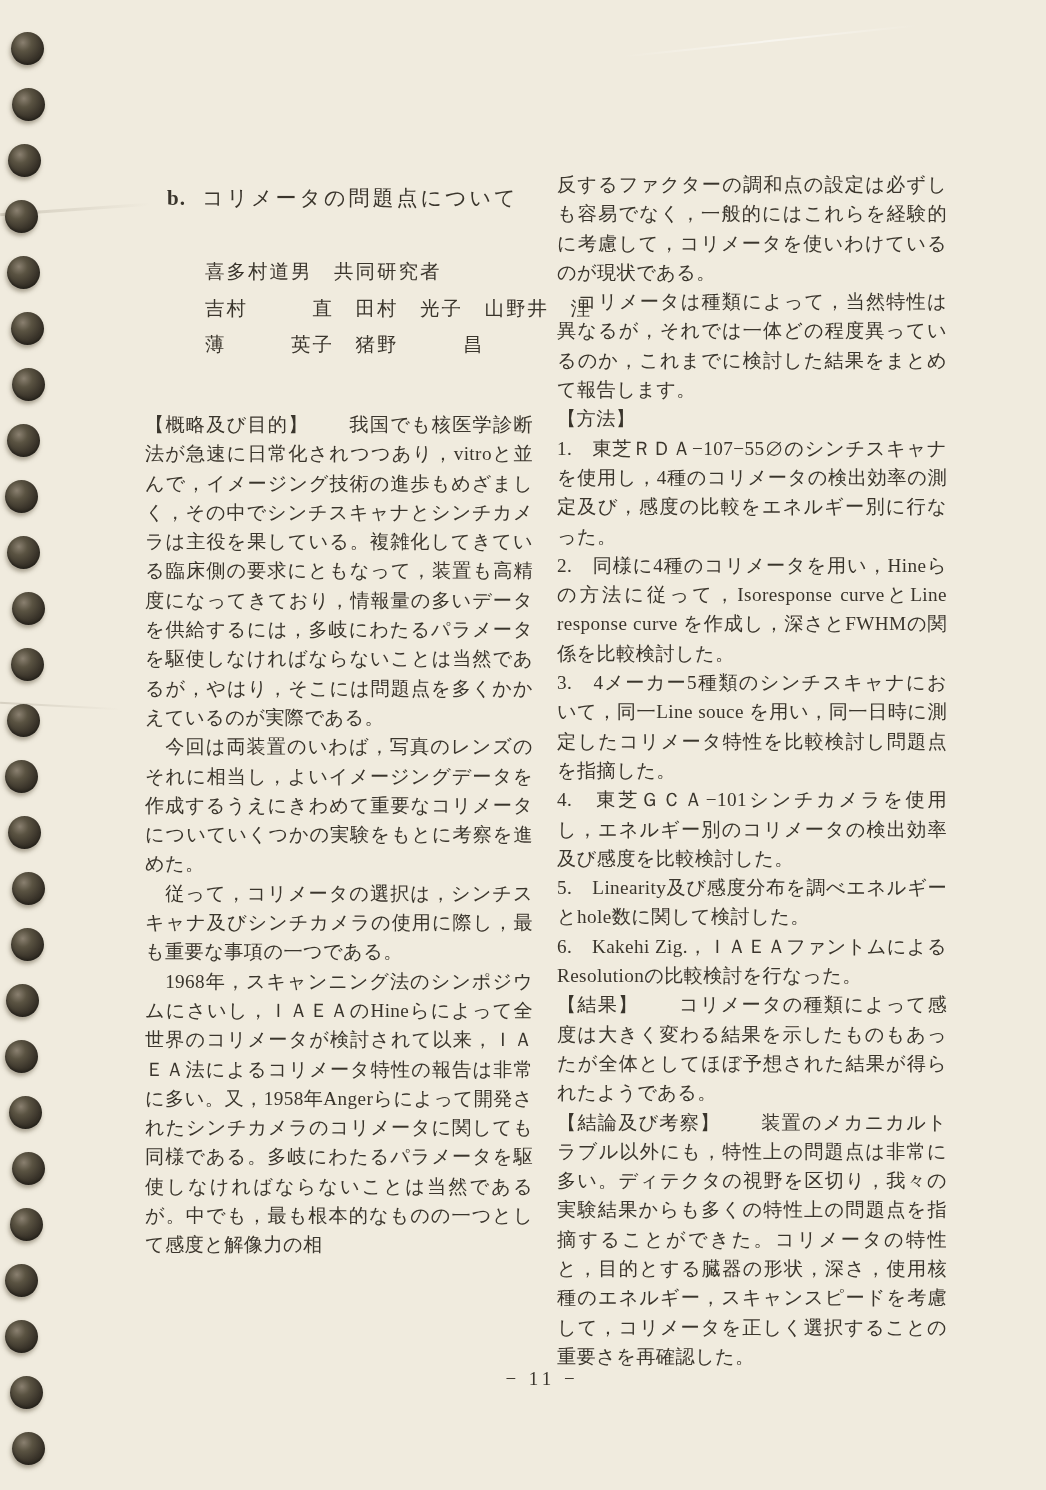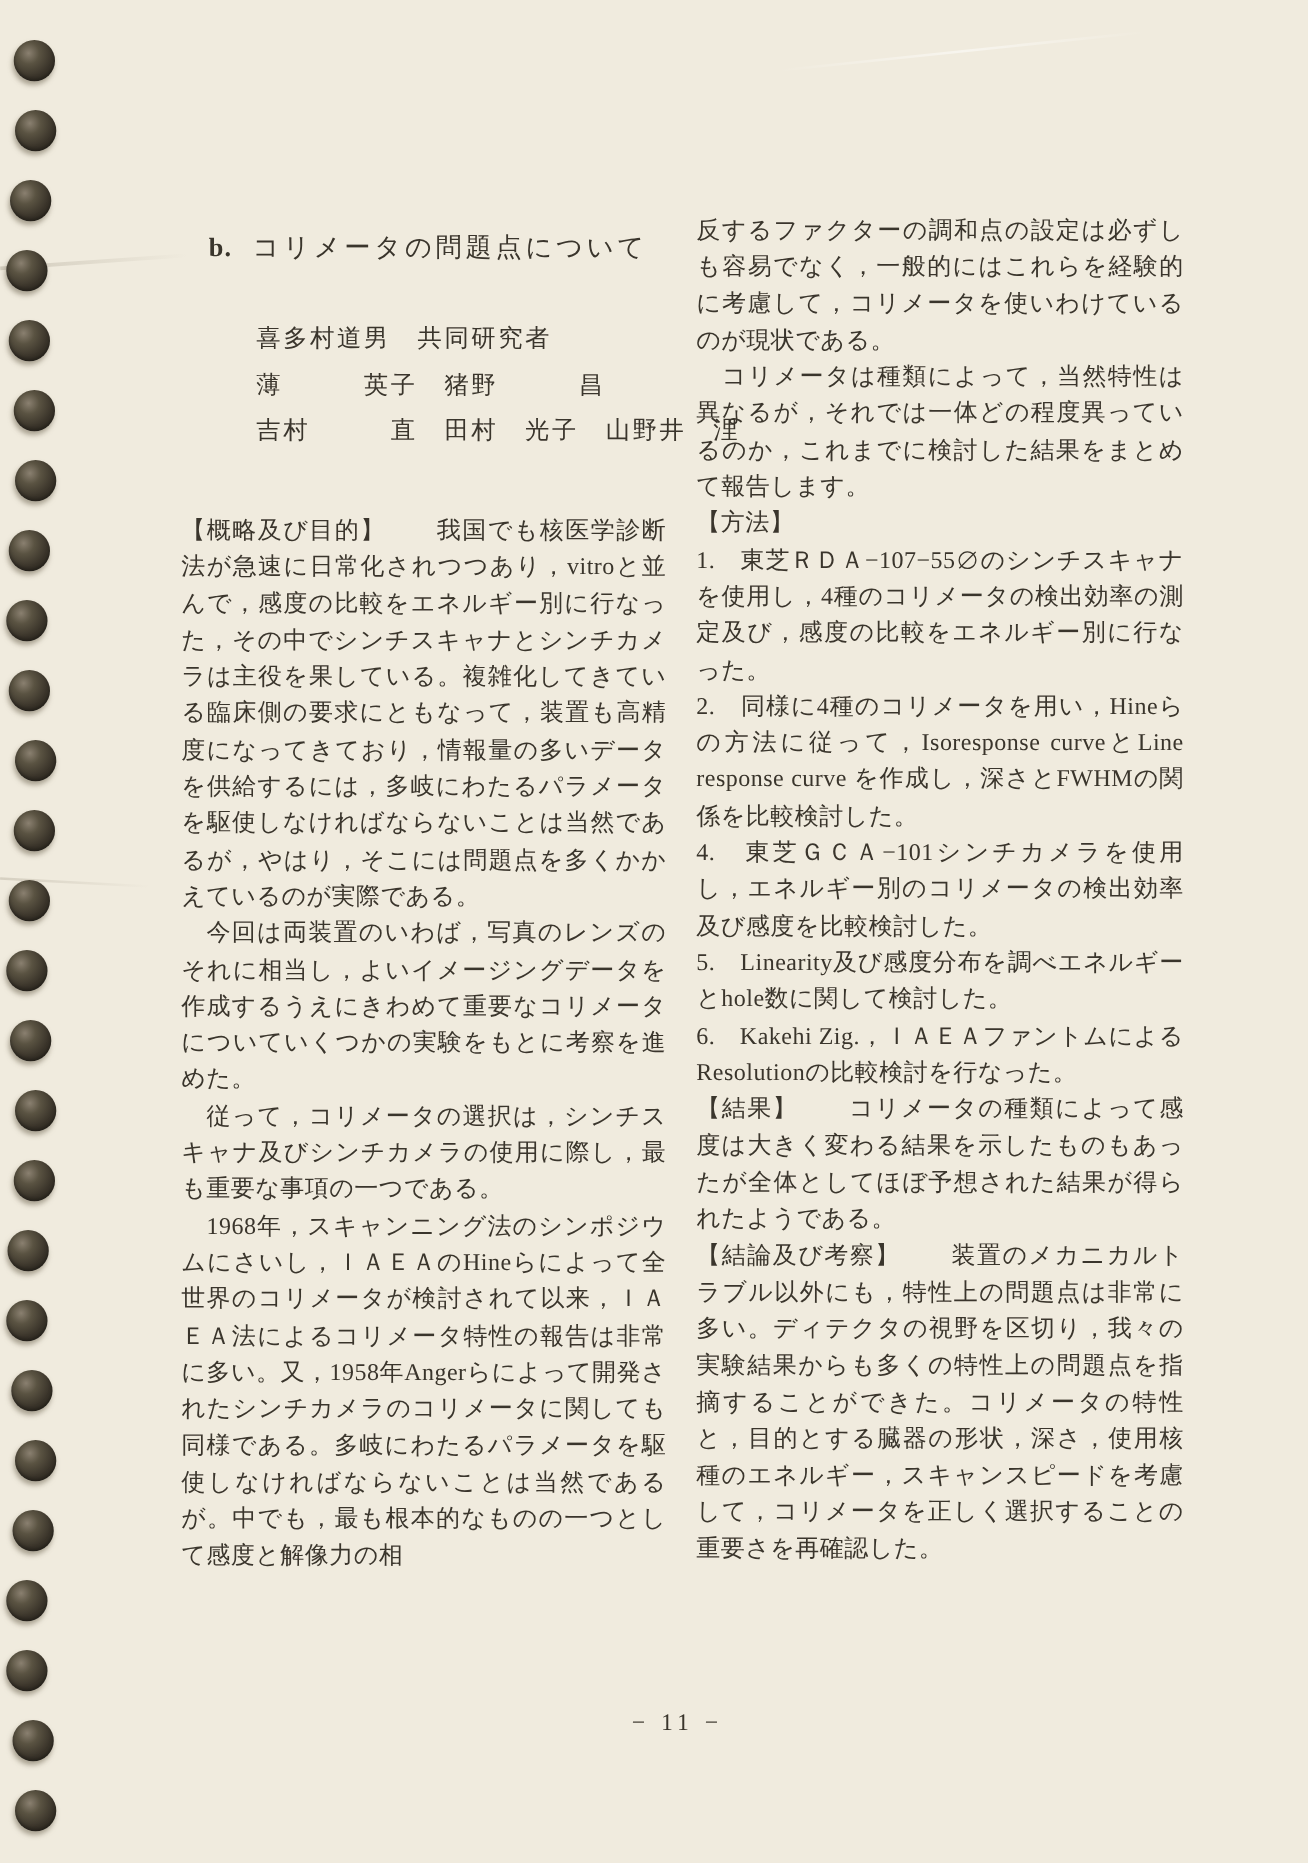--- a/index.html
+++ b/index.html
@@ -89,38 +89,39 @@
       <div class="hole" style="top: 1431.5px; left: 12.4744px;"></div>
     </div>
 
   <div class="header-title">
     <span class="sec">b.</span><span>コリメータの問題点について</span>
   </div>
 
   <div class="byline">
     <div class="names">
         <p>喜多村道男　共同研究者</p>
+        <p>吉村　　　直　田村　光子　山野井　浬</p>
         <p>薄　　　英子　猪野　　　昌</p>
-        <p>吉村　　　直　田村　光子　山野井　浬</p>
       </div>
   </div>
 
   <div class="col col-left">
-      <p>【概略及び目的】　　我国でも核医学診断法が急速に日常化されつつあり，vitroと並んで，感度の比較をエネルギー別に行なった，その中でシンチスキャナとシンチカメラは主役を果している。複雑化してきている臨床側の要求にともなって，装置も高精度になってきており，情報量の多いデータを供給するには，多岐にわたるパラメータを駆使しなければならないことは当然であるが，やはり，そこには問題点を多くかかえているのが実際である。</p>
+      <p>【概略及び目的】　　我国でも核医学診断法が急速に日常化されつつあり，vitroと並んで，イメージング技術の進歩もめざましく，その中でシンチスキャナとシンチカメラは主役を果している。複雑化してきている臨床側の要求にともなって，装置も高精度になってきており，情報量の多いデータを供給するには，多岐にわたるパラメータを駆使しなければならないことは当然であるが，やはり，そこには問題点を多くかかえているのが実際である。</p>
       <p>　今回は両装置のいわば，写真のレンズのそれに相当し，よいイメージングデータを作成するうえにきわめて重要なコリメータについていくつかの実験をもとに考察を進めた。</p>
       <p>　従って，コリメータの選択は，シンチスキャナ及びシンチカメラの使用に際し，最も重要な事項の一つである。</p>
       <p>　1968年，スキャンニング法のシンポジウムにさいし，ＩＡＥＡのHineらによって全世界のコリメータが検討されて以来，ＩＡＥＡ法によるコリメータ特性の報告は非常に多い。又，1958年Angerらによって開発されたシンチカメラのコリメータに関しても同様である。多岐にわたるパラメータを駆使しなければならないことは当然であるが。中でも，最も根本的なものの一つとして感度と解像力の相</p>
     </div>
 
   <div class="col col-right">
       <p>反するファクターの調和点の設定は必ずしも容易でなく，一般的にはこれらを経験的に考慮して，コリメータを使いわけているのが現状である。</p>
       <p>　コリメータは種類によって，当然特性は異なるが，それでは一体どの程度異っているのか，これまでに検討した結果をまとめて報告します。</p>
       <p>【方法】</p>
       <p>1.　東芝ＲＤＡ−107−55∅のシンチスキャナを使用し，4種のコリメータの検出効率の測定及び，感度の比較をエネルギー別に行なった。</p>
       <p>2.　同様に4種のコリメータを用い，Hineらの方法に従って，Isoresponse curveとLine response curve を作成し，深さとFWHMの関係を比較検討した。</p>
+      <p>3.　4メーカー5種類のシンチスキャナにおいて，同一Line souce を用い，同一日時に測定したコリメータ特性を比較検討し問題点を指摘した。</p>
       <p>4.　東芝ＧＣＡ−101シンチカメラを使用し，エネルギー別のコリメータの検出効率及び感度を比較検討した。</p>
       <p>5.　Linearity及び感度分布を調べエネルギーとhole数に関して検討した。</p>
       <p>6.　Kakehi Zig.，ＩＡＥＡファントムによるResolutionの比較検討を行なった。</p>
       <p>【結果】　　コリメータの種類によって感度は大きく変わる結果を示したものもあったが全体としてほぼ予想された結果が得られたようである。</p>
       <p>【結論及び考察】　　装置のメカニカルトラブル以外にも，特性上の問題点は非常に多い。ディテクタの視野を区切り，我々の実験結果からも多くの特性上の問題点を指摘することができた。コリメータの特性と，目的とする臓器の形状，深さ，使用核種のエネルギー，スキャンスピードを考慮して，コリメータを正しく選択することの重要さを再確認した。</p>
     </div>
 
   <div class="page-number">− 11 −</div>
 </div>
 

